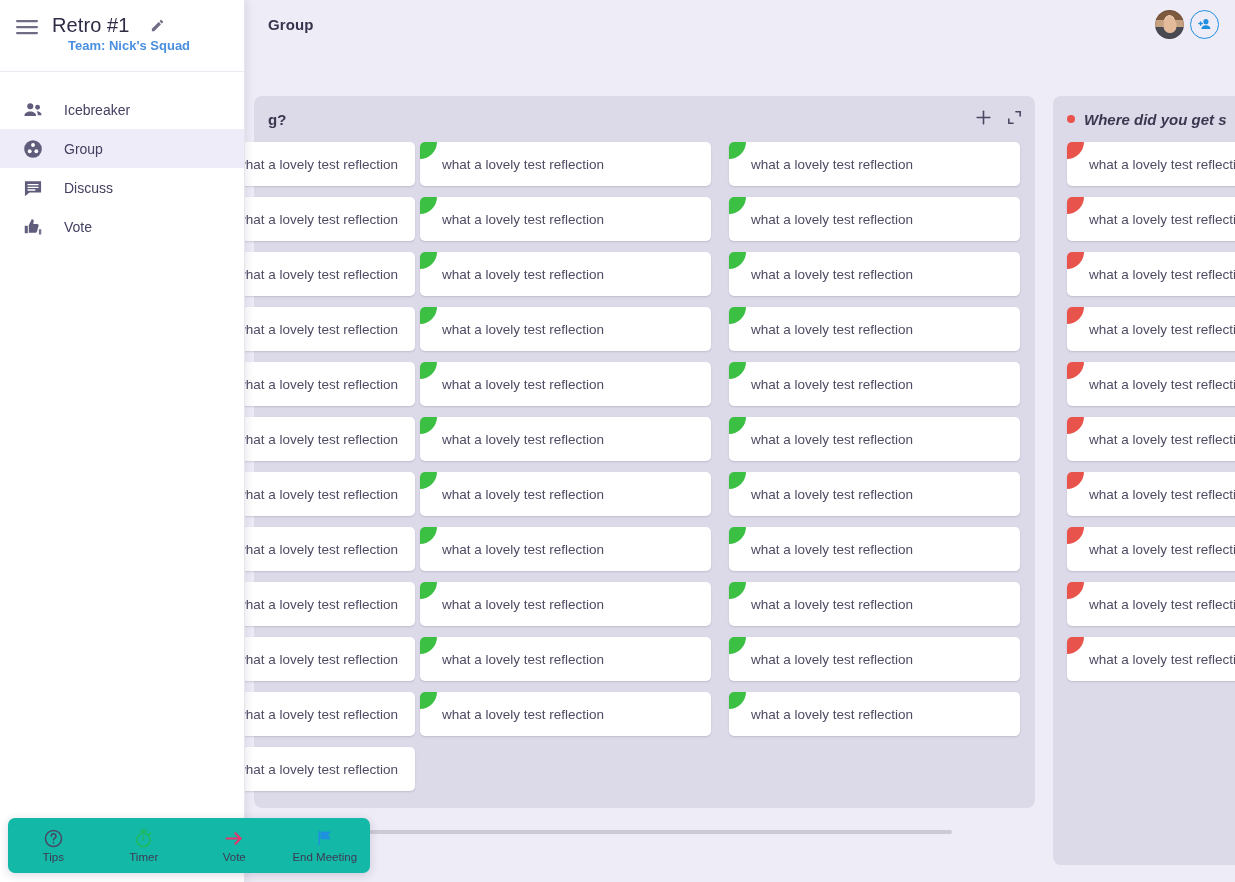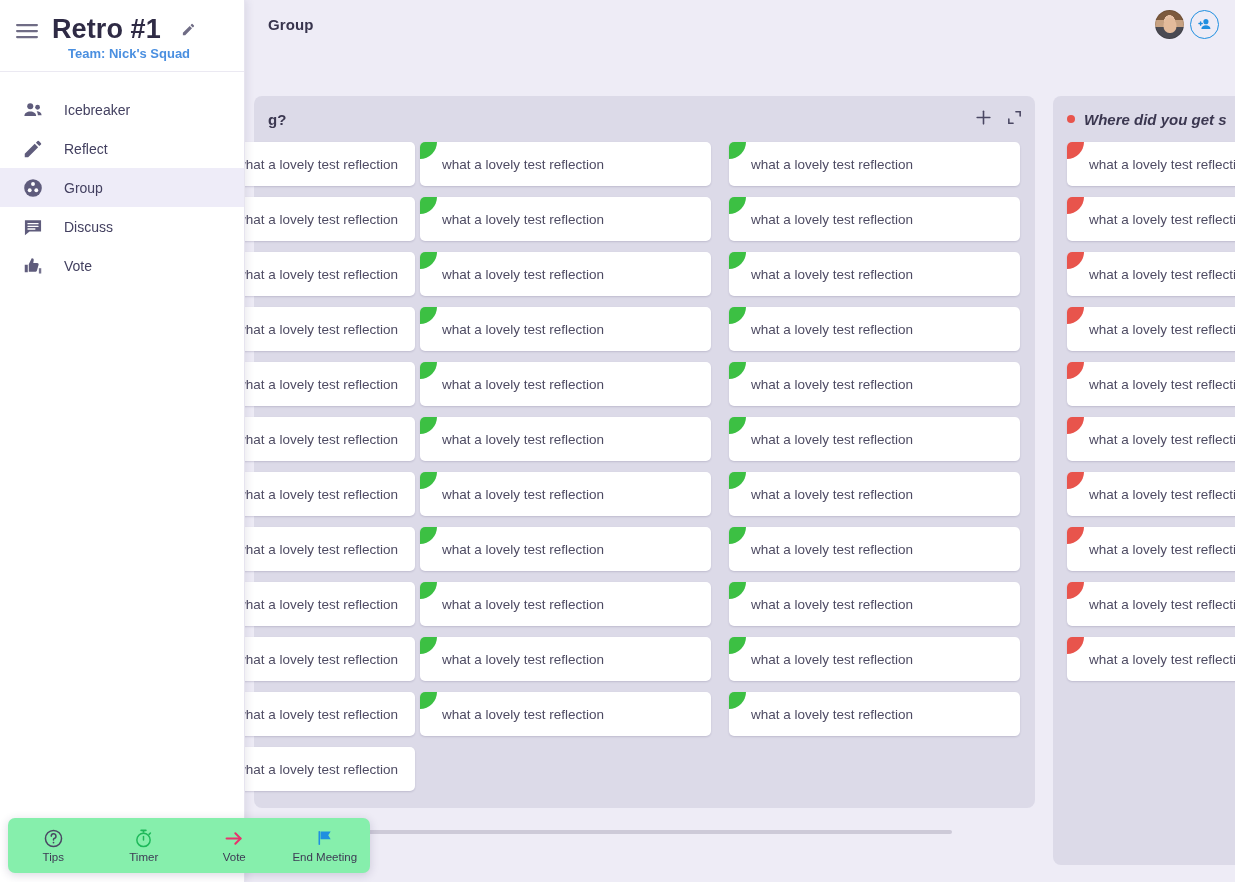--- a/index.html
+++ b/index.html
@@ -117,21 +117,21 @@
     z-index: 20;
   }
   #sidebar-head {
     padding: 14px 16px 12px 16px;
     border-bottom: 1px solid #ebe9f2;
     height: 72px;
   }
   .head-row { display: flex; align-items: center; gap: 14px; }
   #hamburger { cursor: pointer; line-height: 0; padding-top: 2px; }
   #retro-title {
-    font-size: 27px; font-weight: 700; color: #2f2b45; letter-spacing: .1px;
+    font-size: 20px; font-weight: 400; color: #2f2b45; letter-spacing: .1px;
   }
   #edit-title-btn { cursor: pointer; line-height: 0; margin-left: 6px; }
   #team-name {
     margin-left: 52px; margin-top: 1px;
     font-size: 13px; font-weight: 700; color: #4a8fe0; cursor: pointer;
   }
 
   #facilitator-row {
     display: flex; align-items: center; gap: 12px;
     padding: 12px 16px; height: 57px;
@@ -159,21 +159,21 @@
   }
   .nav-item.active { background: #eeecf8; }
   .nav-label { font-size: 14px; color: #434060; }
   .nav-item.active .nav-label { color: #434060; }
   .nav-icon { width: 22px; line-height: 0; flex: none; color: #5f5c7c; }
   #nav-list { padding-top: 18px; }
 
   
   #bottom-toolbar {
     position: absolute; left: 8px; bottom: 9px; width: 362px; height: 55px;
-    background: #86efac; border-radius: 7px;
+    background: #14b8a6; border-radius: 7px;
     box-shadow: 0 2px 10px rgba(50,40,90,.18);
     display: flex; align-items: center;
     z-index: 30;
   }
   .tool-btn {
     flex: 1; display: flex; flex-direction: column;
     align-items: center; justify-content: center; gap: 3px;
     cursor: pointer;
   }
   .tool-label { font-size: 11.5px; color: #3d3a54; }
@@ -441,26 +441,20 @@
     <div id="nav-list">
         <div class="nav-item">
           <span class="nav-icon"><svg width="22" height="22" viewBox="0 0 24 24" fill="#5f5c7c">
               <circle cx="9" cy="8" r="3.3"></circle>
               <circle cx="17" cy="9" r="2.6"></circle>
               <path d="M2.6 18.6c0-3.3 2.9-5 6.4-5s6.4 1.7 6.4 5z"></path>
               <path d="M16 13.3c2.8.1 5.4 1.6 5.4 4.5h-4.1c0-1.8-.5-3.3-1.3-4.5z"></path>
             </svg></span>
           <span class="nav-label">Icebreaker</span>
         </div>
-        <div class="nav-item">
-          <span class="nav-icon"><svg width="22" height="22" viewBox="0 0 24 24" fill="#5f5c7c">
-              <path d="M3 17.3V21h3.7L17.6 10.1l-3.7-3.7zM20.7 7a1 1 0 0 0 0-1.4l-2.3-2.3a1 1 0 0 0-1.4 0l-1.8 1.8 3.7 3.7z"></path>
-            </svg></span>
-          <span class="nav-label">Reflect</span>
-        </div>
         <div class="nav-item active">
           <span class="nav-icon"><svg width="22" height="22" viewBox="0 0 24 24">
               <circle cx="12" cy="12" r="9.6" fill="#5f5c7c"></circle>
               <circle cx="12" cy="7.6" r="2.1" fill="#fff"></circle>
               <circle cx="8.4" cy="14.4" r="2.1" fill="#fff"></circle>
               <circle cx="15.6" cy="14.4" r="2.1" fill="#fff"></circle>
             </svg></span>
           <span class="nav-label">Group</span>
         </div>
         <div class="nav-item">

